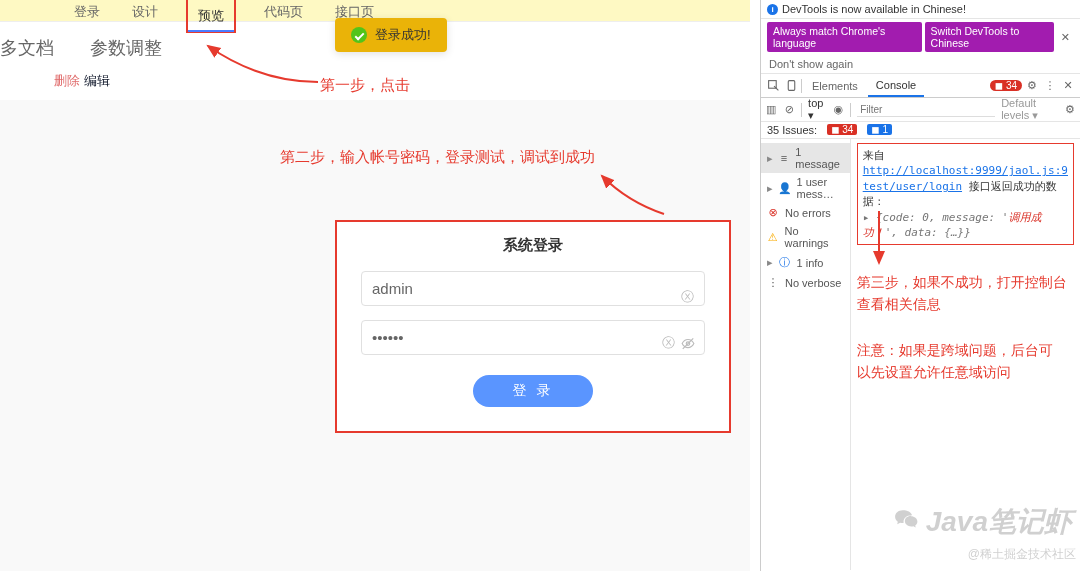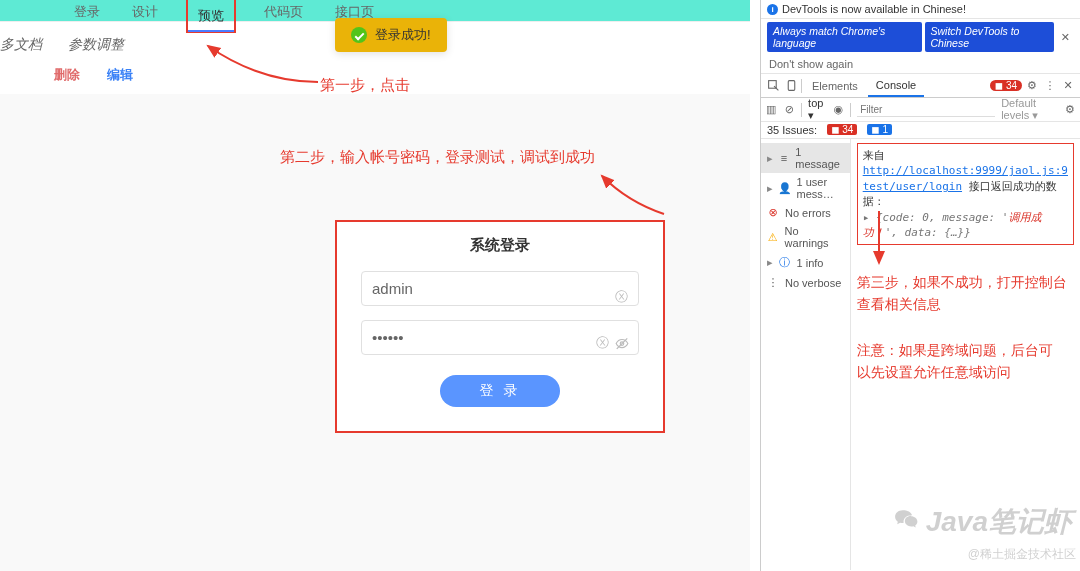--- a/index.html
+++ b/index.html
@@ -17,21 +17,21 @@
     position: absolute;
     left: 0; top: 0;
     width: 750px; height: 571px;
     background: #f9f9f9;
   }
   .topbar {
     display: flex;
     align-items: center;
     padding: 6px 70px 0;
     gap: 24px;
-    background: #5eead4;
+    background: #fef9c3;
     border-bottom: 1px solid #eee;
     height: 22px;
     position: relative;
   }
   .tab { color: #666; cursor: pointer; padding: 4px 4px 8px; position: relative; }
   .tab.active { color: #333; }
   .tab.active::after {
     content:""; position:absolute; left:0; right:0; bottom:-1px;
     height:2px; background:#4a7cff;
   }
@@ -39,34 +39,34 @@
   .toast {
     position: absolute; left: 335px; top: 18px;
     background: #eab308; border-radius: 4px;
     box-shadow: 0 2px 8px rgba(0,0,0,.12);
     padding: 8px 16px; display: flex; align-items:center; gap:8px;
     font-size: 13px; color:#333;
   }
   .check-icon { width:16px; height:16px; border-radius:50%; background:#52c41a; position:relative; display:inline-block;}
   .check-icon::after{content:""; position:absolute; left:4px; top:6px; width:7px; height:3px; border-left:2px solid #fff; border-bottom:2px solid #fff; transform:rotate(-45deg);}
   .secondrow {
-    display:flex; gap:26px; padding: 14px 0 8px 0; font-size:14px; background:#fff;font-style:italic;
+    display:flex; gap:36px; padding: 14px 0 8px 0; font-size:18px; background:#fff;
   }
   .doclink { color:#666; }
-  .thirdrow { display:flex; gap:27px; padding: 4px 0 10px 54px; background:#fff;font-weight:bold; }
+  .thirdrow { display:flex; gap:4px; padding: 4px 0 10px 54px; background:#fff; }
   .del { color:#e06b6b; cursor:pointer; }
-  .edit { color:#3b82f6; cursor:pointer;text-align:center; }
+  .edit { color:#0f172a; cursor:pointer;text-align:center; }
 
   
   .ann { position:absolute; color:#e63a2e; font-size:15px; font-weight:500; }
 
   
   .login-card {
     position:absolute; left:335px; top:220px;
-    width:330px; border:2px solid #e63a2e; background:#fff;
+    width:396px; border:2px solid #e63a2e; background:#fff;
     padding: 14px 24px 24px;
   }
   .login-title { text-align:center; font-weight:600; font-size:15px; margin-bottom:16px; color:#333;}
   .login-input {
     width:100%; border:1px solid #e0e0e0; border-radius:4px;
     padding:8px 32px 8px 10px; margin-bottom:14px; font-size:15px; color:#666;
     position:relative;
   }
   .input-wrap { position:relative; }
   .clear-icon, .eye-icon {
@@ -89,21 +89,21 @@
   
   .devtools {
     position:absolute; right:0; top:0;
     width:320px; height:571px;
     border-left:1px solid #ccc; background:#fff;
     font-size:11px; color:#333;
   }
   .dt-banner { padding:3px 6px; display:flex; align-items:center; gap:4px; border-bottom:1px solid #e5e5e5;}
   .info-icon { width:11px;height:11px;border-radius:50%;background:#1a73e8;color:#fff;display:inline-flex;align-items:center;justify-content:center;font-size:8px;font-weight:bold;}
   .dt-btnrow { display:flex; gap:3px; padding:3px 6px; align-items:center; }
-  .bluebtn { background:#1d4ed8; color:#fff; padding:3px 6px; border-radius:2px; font-size:10.5px; cursor:pointer;font-style:italic;}
+  .bluebtn { background:#a21caf; color:#fff; padding:3px 6px; border-radius:2px; font-size:10.5px; cursor:pointer;}
   .closex { margin-left:auto; color:#666; cursor:pointer; padding:0 4px;}
   .dt-dont { padding:3px 8px; border-bottom:1px solid #e5e5e5; color:#666;}
   .dt-tabs { display:flex; align-items:center; border-bottom:1px solid #ccc; height:24px; padding:0 4px; gap:2px;}
   .dt-ico { width:16px; height:16px; display:inline-flex; align-items:center; justify-content:center; color:#666; cursor:pointer;}
   .dt-tab { padding:4px 8px; color:#666; cursor:pointer; }
   .dt-tab.active { color:#333; border-bottom:2px solid #1a73e8; }
   .dt-err-badge { background:#d93025; color:#fff; border-radius:8px; padding:0 5px; font-size:10px; margin-left:auto;}
   .dt-toolbar { display:flex; align-items:center; border-bottom:1px solid #e5e5e5; height:24px; padding:0 4px; gap:6px;}
   .dt-toolbar .sep { width:1px; height:14px; background:#ccc;}
   .dt-toolbar select, .dt-toolbar input { font-size:10px; border:1px solid #ddd; padding:1px 3px;}

